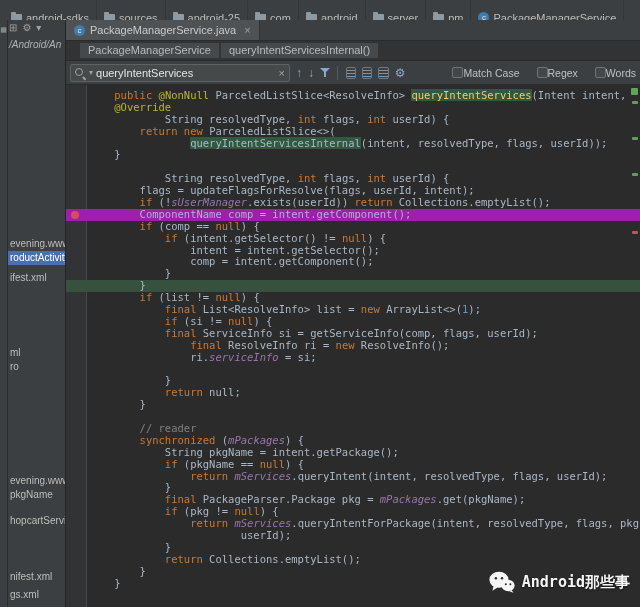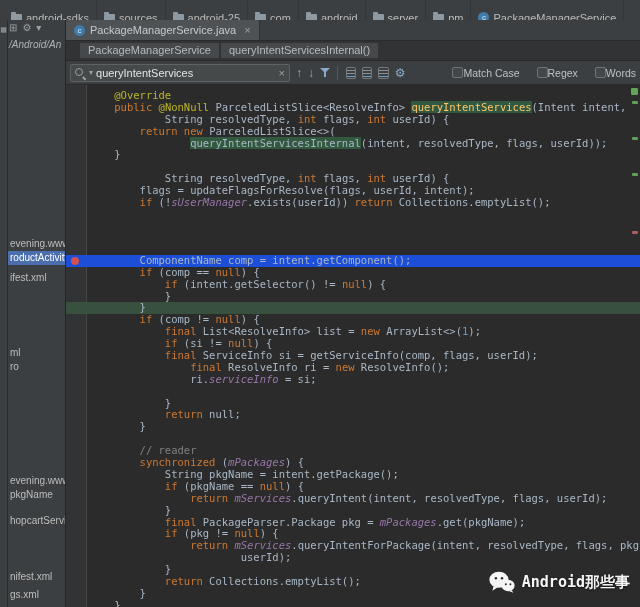--- a/index.html
+++ b/index.html
@@ -72,21 +72,21 @@
   
   .editor { position:relative; flex:1; background:#2b2b2b; overflow:hidden;
             font-family:"DejaVu Sans Mono", monospace; }
   .gutter-bg { position:absolute; left:0; top:0; bottom:0; width:21px; background:#313335;
                border-right:1px solid #46484a; }
   .code-lines { position:absolute; inset:0; padding-top:5px; }
   .code-line { position:relative; display:flex; height:11.9px; line-height:11.9px; font-size:10.5px; white-space:pre; }
   .gutter-cell { flex:0 0 23px; position:relative; }
   .bp-dot { position:absolute; left:5px; top:2px; width:8px; height:8px; border-radius:50%; background:#d25252; }
   .code-text { color:#a9b7c6; }
-  .line-red { background:#1d4ed8;margin-top:46px; }
+  .line-red { background:#a21caf; }
   .line-green { background:#37513e; }
   .k { color:#cc7832; }
   .a { color:#bbb529; }
   .f { color:#9876aa; font-style:italic; }
   .m { color:#ffc66b; }
   .c { color:#808080; }
   .n { color:#6897bb; }
   .hl { background:#32593f; }
   .m.hl { background:#32593f; }
 
@@ -206,36 +206,38 @@
         </label>
         <label class="checkbox">
           <span class="box"></span>
           <span>Words</span>
         </label>
       </div>
 
       <div class="editor">
         <div class="gutter-bg"></div>
         <div class="code-lines">
+            <div class="code-line"><span class="gutter-cell"></span><span class="code-text"><span>    </span><span class="k">public </span><span class="a">@NonNull</span><span> ParceledListSlice&lt;ResolveInfo&gt; </span><span class="m hl">queryIntentServices</span><span>(Intent intent,</span></span></div>
             <div class="code-line"><span class="gutter-cell"></span><span class="code-text"><span>    </span><span class="a">@Override</span></span></div>
-            <div class="code-line"><span class="gutter-cell"></span><span class="code-text"><span>    </span><span class="k">public </span><span class="a">@NonNull</span><span> ParceledListSlice&lt;ResolveInfo&gt; </span><span class="m hl">queryIntentServices</span><span>(Intent intent,</span></span></div>
             <div class="code-line"><span class="gutter-cell"></span><span class="code-text"><span>            String resolvedType, </span><span class="k">int</span><span> flags, </span><span class="k">int</span><span> userId) {</span></span></div>
             <div class="code-line"><span class="gutter-cell"></span><span class="code-text"><span>        </span><span class="k">return </span><span class="k">new </span><span>ParceledListSlice&lt;&gt;(</span></span></div>
             <div class="code-line"><span class="gutter-cell"></span><span class="code-text"><span>                </span><span class="hl">queryIntentServicesInternal</span><span>(intent, resolvedType, flags, userId));</span></span></div>
             <div class="code-line"><span class="gutter-cell"></span><span class="code-text"><span>    }</span></span></div>
             <div class="code-line"><span class="gutter-cell"></span><span class="code-text"><span></span></span></div>
             <div class="code-line"><span class="gutter-cell"></span><span class="code-text"><span>            String resolvedType, </span><span class="k">int</span><span> flags, </span><span class="k">int</span><span> userId) {</span></span></div>
             <div class="code-line"><span class="gutter-cell"></span><span class="code-text"><span>        flags = updateFlagsForResolve(flags, userId, intent);</span></span></div>
             <div class="code-line"><span class="gutter-cell"></span><span class="code-text"><span>        </span><span class="k">if</span><span> (!</span><span class="f">sUserManager</span><span>.exists(userId)) </span><span class="k">return</span><span> Collections.emptyList();</span></span></div>
             <div class="code-line line-red"><span class="gutter-cell"><span class="bp-dot"></span></span><span class="code-text"><span>        ComponentName comp = intent.getComponent();</span></span></div>
             <div class="code-line"><span class="gutter-cell"></span><span class="code-text"><span>        </span><span class="k">if</span><span> (comp == </span><span class="k">null</span><span>) {</span></span></div>
             <div class="code-line"><span class="gutter-cell"></span><span class="code-text"><span>            </span><span class="k">if</span><span> (intent.getSelector() != </span><span class="k">null</span><span>) {</span></span></div>
+            <div class="code-line"><span class="gutter-cell"></span><span class="code-text"><span>                intent = intent.getSelector();</span></span></div>
+            <div class="code-line"><span class="gutter-cell"></span><span class="code-text"><span>                comp = intent.getComponent();</span></span></div>
             <div class="code-line"><span class="gutter-cell"></span><span class="code-text"><span>            }</span></span></div>
             <div class="code-line line-green"><span class="gutter-cell"></span><span class="code-text"><span>        }</span></span></div>
-            <div class="code-line"><span class="gutter-cell"></span><span class="code-text"><span>        </span><span class="k">if</span><span> (comp != </span><span class="k">null</span><span>) {</span></span></div>
+            <div class="code-line"><span class="gutter-cell"></span><span class="code-text"><span>        </span><span class="k">if</span><span> (list != </span><span class="k">null</span><span>) {</span></span></div>
             <div class="code-line"><span class="gutter-cell"></span><span class="code-text"><span>            </span><span class="k">final</span><span> List&lt;ResolveInfo&gt; list = </span><span class="k">new</span><span> ArrayList&lt;&gt;(</span><span class="n">1</span><span>);</span></span></div>
             <div class="code-line"><span class="gutter-cell"></span><span class="code-text"><span>            </span><span class="k">if</span><span> (si != </span><span class="k">null</span><span>) {</span></span></div>
             <div class="code-line"><span class="gutter-cell"></span><span class="code-text"><span>            </span><span class="k">final</span><span> ServiceInfo si = getServiceInfo(comp, flags, userId);</span></span></div>
             <div class="code-line"><span class="gutter-cell"></span><span class="code-text"><span>                </span><span class="k">final</span><span> ResolveInfo ri = </span><span class="k">new</span><span> ResolveInfo();</span></span></div>
             <div class="code-line"><span class="gutter-cell"></span><span class="code-text"><span>                ri.</span><span class="f">serviceInfo</span><span> = si;</span></span></div>
             <div class="code-line"><span class="gutter-cell"></span></div>
             <div class="code-line"><span class="gutter-cell"></span><span class="code-text"><span>            }</span></span></div>
             <div class="code-line"><span class="gutter-cell"></span><span class="code-text"><span>            </span><span class="k">return</span><span> null;</span></span></div>
             <div class="code-line"><span class="gutter-cell"></span><span class="code-text"><span>        }</span></span></div>
             <div class="code-line"><span class="gutter-cell"></span><span class="code-text"><span></span></span></div>

